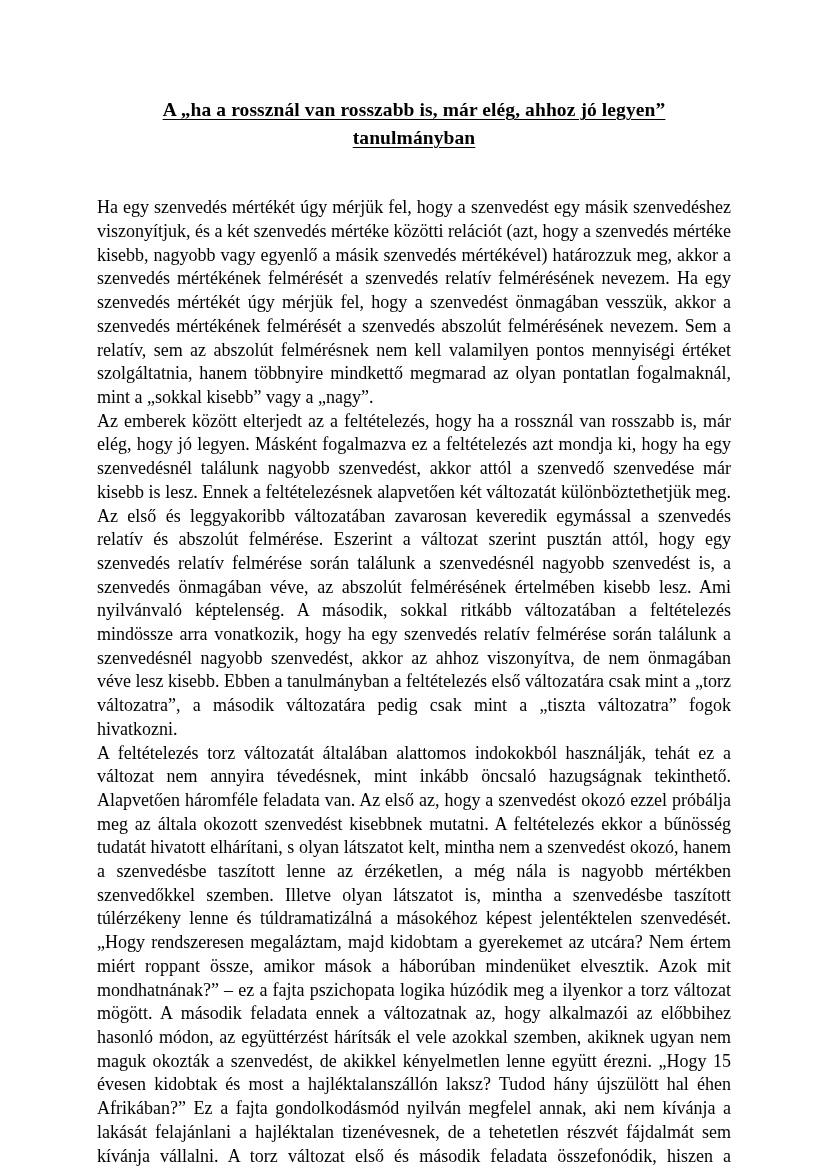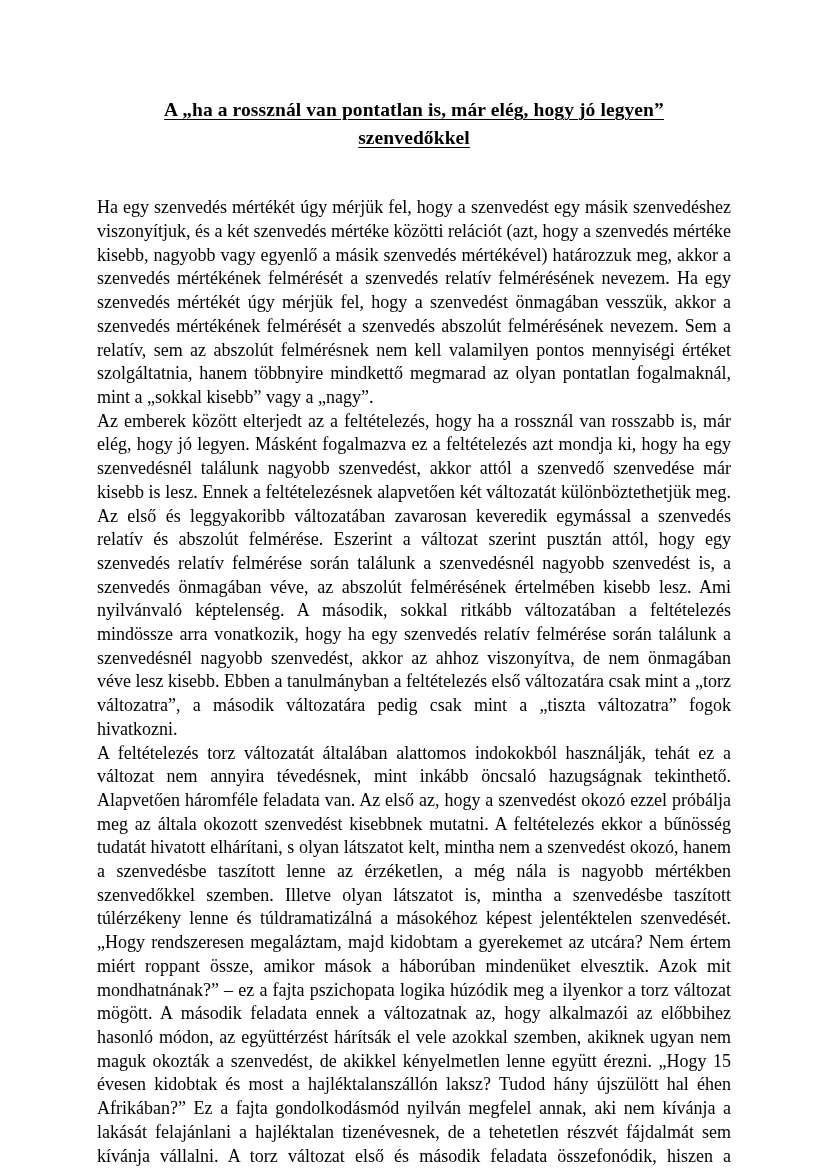--- a/index.html
+++ b/index.html
@@ -58,22 +58,22 @@
     word-spacing: 0px;
   }
 </style>
 </head>
 <body>
 
 <div class="page">
   <div class="doc-body">
 
     <h1 class="doc-title">
-      <span class="title-row"><span class="tline">A „ha a rossznál van pontatlan is, már elég, hogy jó legyen”</span></span>
-      <span class="title-row"><span class="tline">szenvedőkkel</span></span>
+      <span class="title-row"><span class="tline">A „ha a rossznál van rosszabb is, már elég, ahhoz jó legyen”</span></span>
+      <span class="title-row"><span class="tline">tanulmányban</span></span>
     </h1>
 
     <div class="title-spacer"></div>
 
     <p class="para">Ha egy szenvedés mértékét úgy mérjük fel, hogy a szenvedést egy másik szenvedéshez viszonyítjuk, és a két szenvedés mértéke közötti relációt (azt, hogy a szenvedés mértéke kisebb, nagyobb vagy egyenlő a másik szenvedés mértékével) határozzuk meg, akkor a szenvedés mértékének felmérését a szenvedés relatív felmérésének nevezem. Ha egy szenvedés mértékét úgy mérjük fel, hogy a szenvedést önmagában vesszük, akkor a szenvedés mértékének felmérését a szenvedés abszolút felmérésének nevezem. Sem a relatív, sem az abszolút felmérésnek nem kell valamilyen pontos mennyiségi értéket szolgáltatnia, hanem többnyire mindkettő megmarad az olyan pontatlan fogalmaknál, mint a „sokkal kisebb” vagy a „nagy”.</p>
     <p class="para">Az emberek között elterjedt az a feltételezés, hogy ha a rossznál van rosszabb is, már elég, hogy jó legyen. Másként fogalmazva ez a feltételezés azt mondja ki, hogy ha egy szenvedésnél találunk nagyobb szenvedést, akkor attól a szenvedő szenvedése már kisebb is lesz. Ennek a feltételezésnek alapvetően két változatát különböztethetjük meg. Az első és leggyakoribb változatában zavarosan keveredik egymással a szenvedés relatív és abszolút felmérése. Eszerint a változat szerint pusztán attól, hogy egy szenvedés relatív felmérése során találunk a szenvedésnél nagyobb szenvedést is, a szenvedés önmagában véve, az abszolút felmérésének értelmében kisebb lesz. Ami nyilvánvaló képtelenség. A második, sokkal ritkább változatában a feltételezés mindössze arra vonatkozik, hogy ha egy szenvedés relatív felmérése során találunk a szenvedésnél nagyobb szenvedést, akkor az ahhoz viszonyítva, de nem önmagában véve lesz kisebb. Ebben a tanulmányban a feltételezés első változatára csak mint a „torz változatra”, a második változatára pedig csak mint a „tiszta változatra” fogok hivatkozni.</p>
     <p class="para">A feltételezés torz változatát általában alattomos indokokból használják, tehát ez a változat nem annyira tévedésnek, mint inkább öncsaló hazugságnak tekinthető. Alapvetően háromféle feladata van. Az első az, hogy a szenvedést okozó ezzel próbálja meg az általa okozott szenvedést kisebbnek mutatni. A feltételezés ekkor a bűnösség tudatát hivatott elhárítani, s olyan látszatot kelt, mintha nem a szenvedést okozó, hanem a szenvedésbe taszított lenne az érzéketlen, a még nála is nagyobb mértékben szenvedőkkel szemben. Illetve olyan látszatot is, mintha a szenvedésbe taszított túlérzékeny lenne és túldramatizálná a másokéhoz képest jelentéktelen szenvedését. „Hogy rendszeresen megaláztam, majd kidobtam a gyerekemet az utcára? Nem értem miért roppant össze, amikor mások a háborúban mindenüket elvesztik. Azok mit mondhatnának?” – ez a fajta pszichopata logika húzódik meg a ilyenkor a torz változat mögött. A második feladata ennek a változatnak az, hogy alkalmazói az előbbihez hasonló módon, az együttérzést hárítsák el vele azokkal szemben, akiknek ugyan nem maguk okozták a szenvedést, de akikkel kényelmetlen lenne együtt érezni. „Hogy 15 évesen kidobtak és most a hajléktalanszállón laksz? Tudod hány újszülött hal éhen Afrikában?” Ez a fajta gondolkodásmód nyilván megfelel annak, aki nem kívánja a lakását felajánlani a hajléktalan tizenévesnek, de a tehetetlen részvét fájdalmát sem kívánja vállalni. A torz változat első és második feladata összefonódik, hiszen a segítség megtagadója már maga is szenvedést okoz, a szenvedés okozója viszont egyben a segítség, s az a mögött esetleg megtalálható együttérzés megtagadója is. Végül a torz változat harmadik feladata az, amikor valaki a saját szenvedését mutatja kisebbnek vele. Erre azért is sor kerülhet, mert a torz változatot ilyen módon alkalmazó fél attól, hogy ha ezt nem tenné, akkor mások aláznák meg az első és második feladatát teljesítő torz változattal.</p>
     <p class="para">Mivel a feltételezés torz változata többnyire hazugság, ezért egyáltalán nem meglepő, hogy sok esetben kiegészül a szenvedés mértékének szándékoltan hibás relatív felmérésével, egy</p>
 
   </div>

